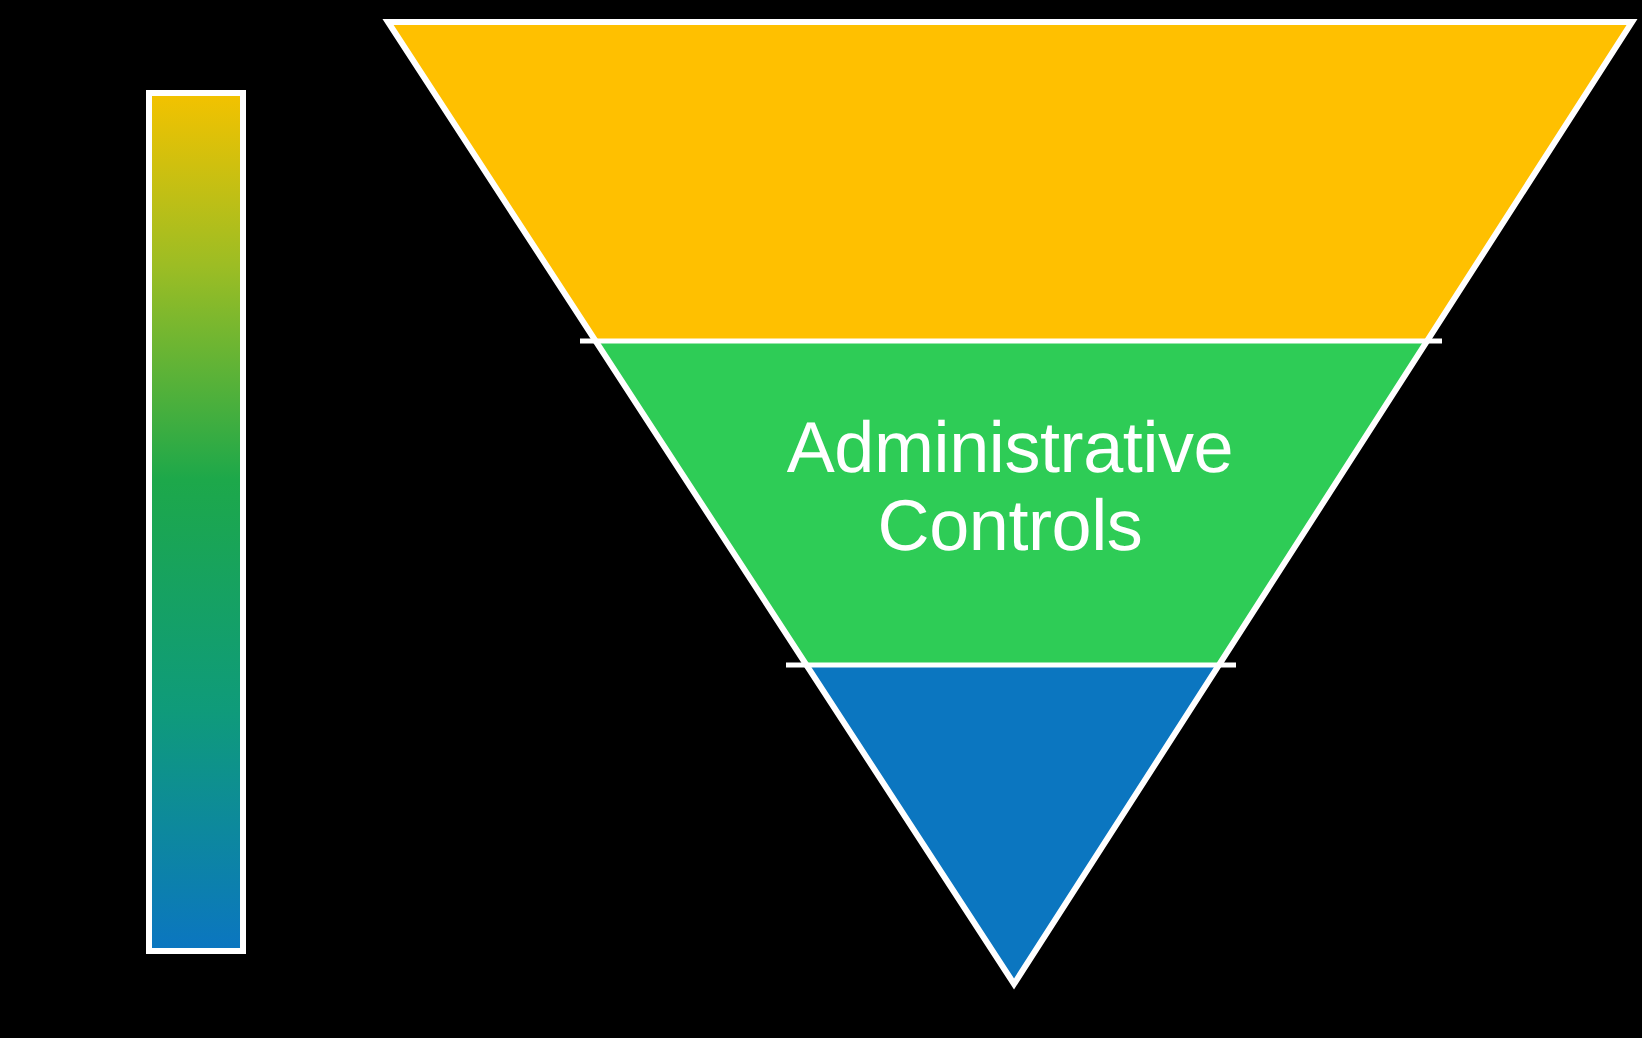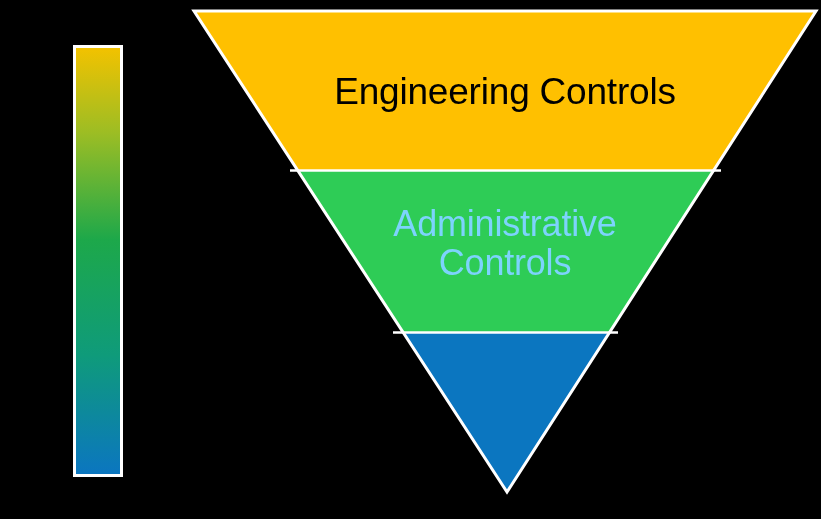--- a/index.html
+++ b/index.html
@@ -97,19 +97,18 @@
       <rect id="band-administrative" x="180" y="171" width="650" height="161" fill="#2ECC56"></rect>
       <rect id="band-ppe" x="180" y="333" width="650" height="160" fill="#0B76C0"></rect>
     </g>
 
     <polygon points="194,11 816,11 507,492" fill="none" stroke="#ffffff" stroke-width="3"></polygon>
 
     <line x1="290" y1="170.5" x2="721" y2="170.5" stroke="#ffffff" stroke-width="2.5"></line>
     <line x1="393" y1="332.5" x2="618" y2="332.5" stroke="#ffffff" stroke-width="2.5"></line>
   </svg>
 
-  <div id="label-engineering" class="funnel-label" style="color: rgb(0, 0, 0);">Engineering Controls</div>
 
-  <div id="label-administrative" class="funnel-label" style="color: #7dd3fc;">Administrative
+  <div id="label-administrative" class="funnel-label" style="color: #ffffff;">Administrative
 Controls</div>
 
 
 </div>
 
 </body></html>

